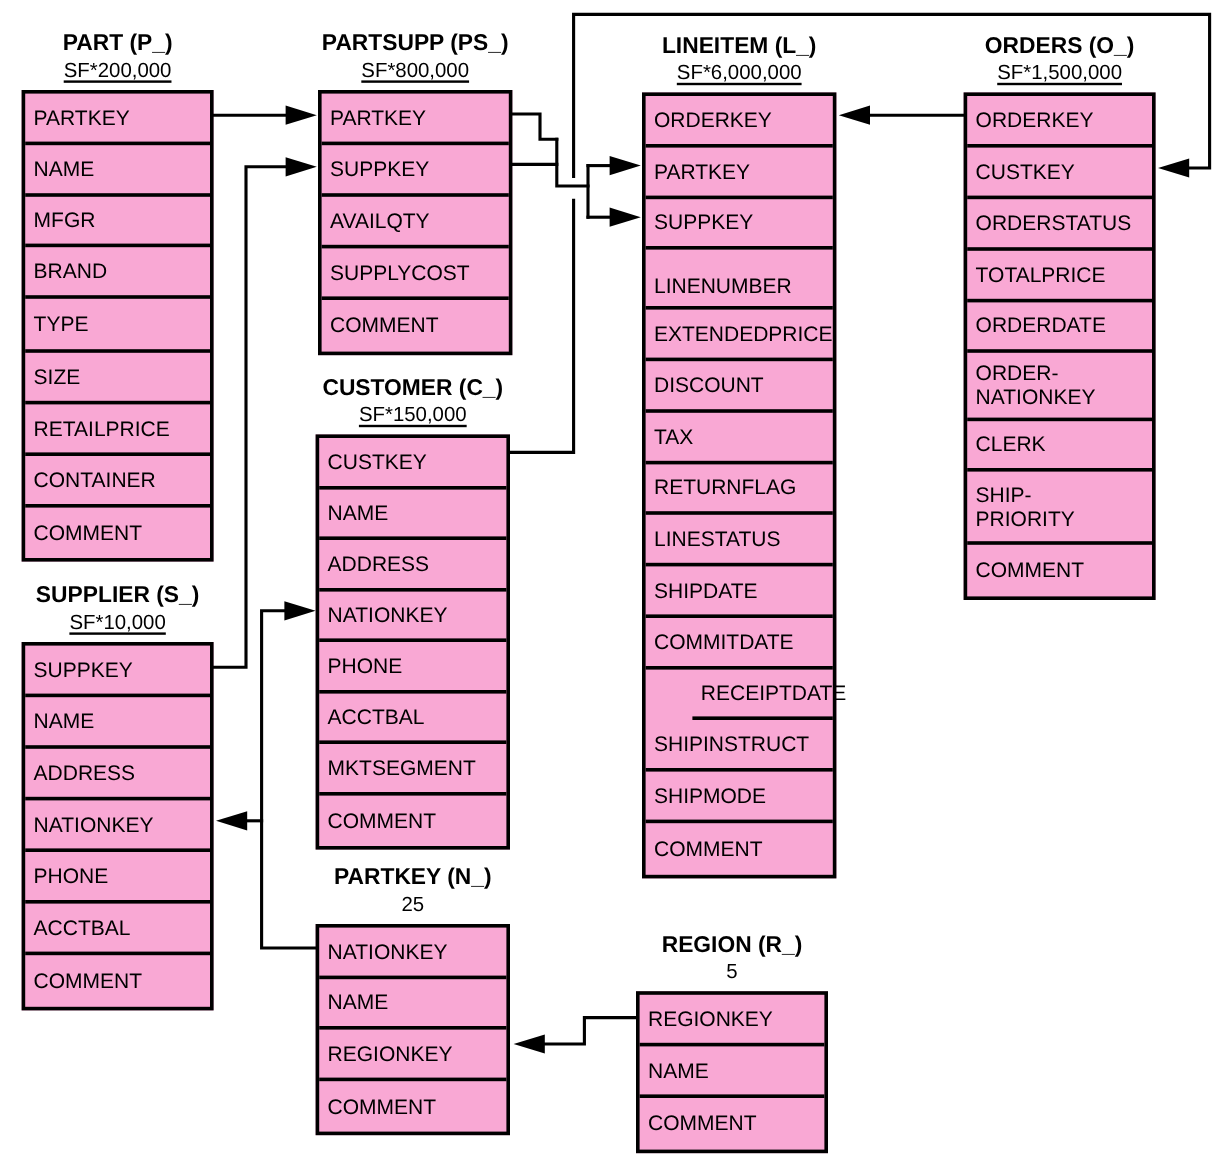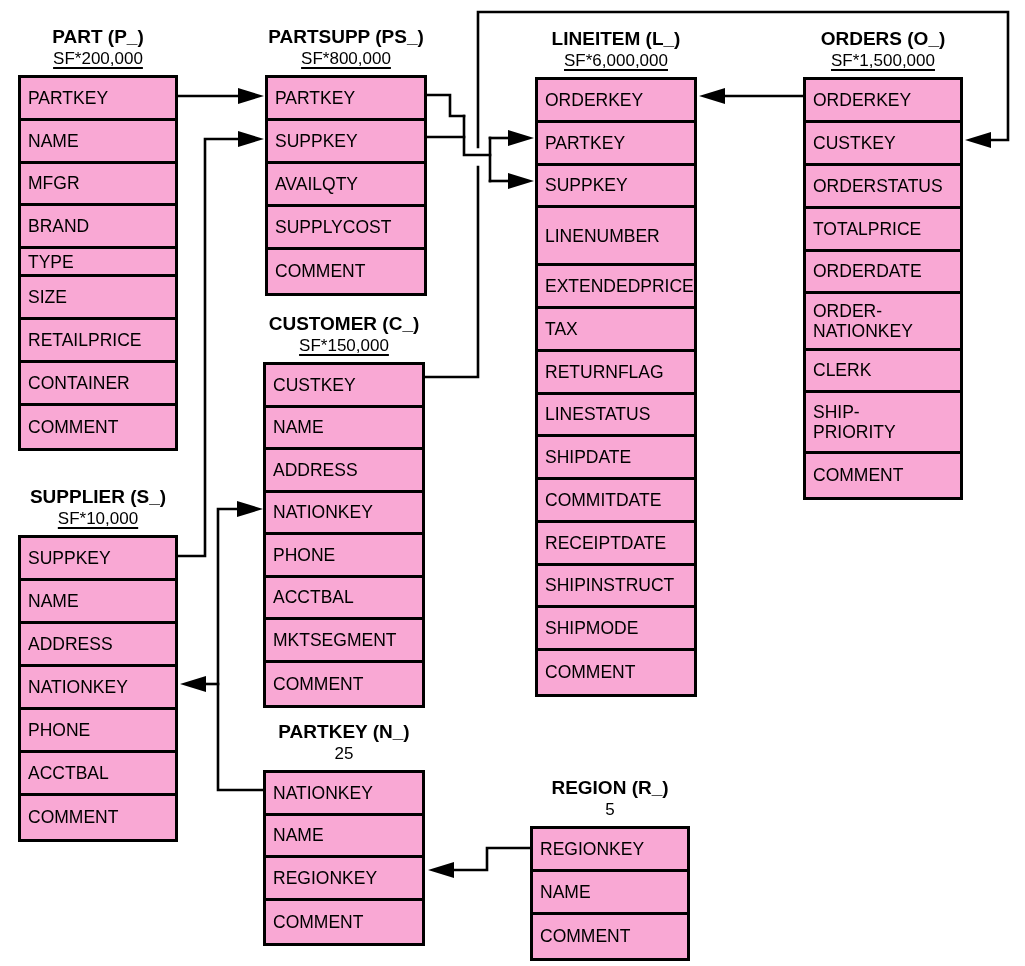--- a/index.html
+++ b/index.html
@@ -114,21 +114,21 @@
 <div class="tbl">
       <div class="hdr" style="left: -22px; top: 27px;">
         <div class="title">PART (P_)</div>
         <div class="card u">SF*200,000</div>
       </div>
       <div class="box" style="left: 18px; top: 75px; width: 160px;">
         <div class="row" style="height: 42.8px;"><span>PARTKEY</span></div>
         <div class="row" style="height: 42.8px;"><span>NAME</span></div>
         <div class="row" style="height: 42.8px;"><span>MFGR</span></div>
         <div class="row" style="height: 42.8px;"><span>BRAND</span></div>
-        <div class="row" style="height: 28px;"><span>TYPE</span></div>
+        <div class="row" style="height: 45px;"><span>TYPE</span></div>
         <div class="row" style="height: 42.8px;"><span>SIZE</span></div>
         <div class="row" style="height: 42.8px;"><span>RETAILPRICE</span></div>
         <div class="row" style="height: 42.8px;"><span>CONTAINER</span></div>
         <div class="row" style="height: 42.8px;"><span>COMMENT</span></div>
       </div>
     </div>
     <div class="tbl">
       <div class="hdr" style="left: 226px; top: 27px;">
         <div class="title">PARTSUPP (PS_)</div>
         <div class="card u">SF*800,000</div>
@@ -143,28 +143,29 @@
     </div>
     <div class="tbl">
       <div class="hdr" style="left: 496px; top: 29px;">
         <div class="title">LINEITEM (L_)</div>
         <div class="card u">SF*6,000,000</div>
       </div>
       <div class="box" style="left: 535px; top: 77px; width: 162px;">
         <div class="row" style="height: 42.75px;"><span>ORDERKEY</span></div>
         <div class="row" style="height: 42.75px;"><span>PARTKEY</span></div>
         <div class="row" style="height: 42.75px;"><span>SUPPKEY</span></div>
-        <div class="row" style="height: 58px;"><span>LINENUMBER</span></div>
+        <div class="row" style="height: 38px; margin-top: 12px;"><span>LINENUMBER</span></div>
         <div class="row" style="height: 42.75px;"><span>EXTENDEDPRICE</span></div>
+        <div class="row" style="height: 42.75px;"><span>DISCOUNT</span></div>
         <div class="row" style="height: 42.75px;"><span>TAX</span></div>
         <div class="row" style="height: 42.75px;"><span>RETURNFLAG</span></div>
         <div class="row" style="height: 42.75px;"><span>LINESTATUS</span></div>
         <div class="row" style="height: 42.75px;"><span>SHIPDATE</span></div>
         <div class="row" style="height: 42.75px;"><span>COMMITDATE</span></div>
-        <div class="row" style="height: 42.75px;"><span>RECEIPTDATE</span></div>
+        <div class="row" style="height: 42.75px; margin-left: 39px;"><span>RECEIPTDATE</span></div>
         <div class="row" style="height: 42.75px;"><span>SHIPINSTRUCT</span></div>
         <div class="row" style="height: 42.75px;"><span>SHIPMODE</span></div>
         <div class="row" style="height: 42.75px;"><span>COMMENT</span></div>
       </div>
     </div>
     <div class="tbl">
       <div class="hdr" style="left: 763px; top: 29px;">
         <div class="title">ORDERS (O_)</div>
         <div class="card u">SF*1,500,000</div>
       </div>

